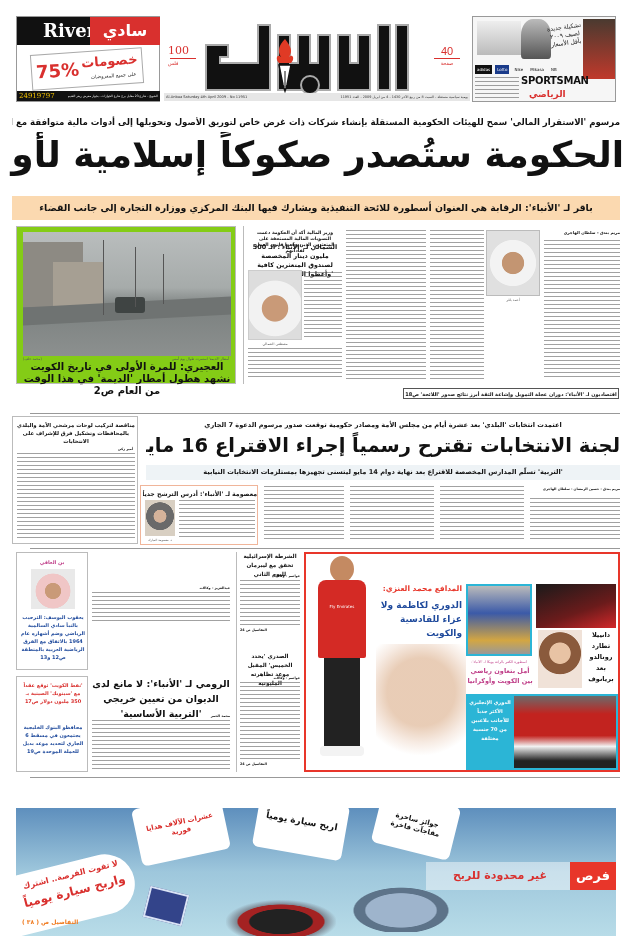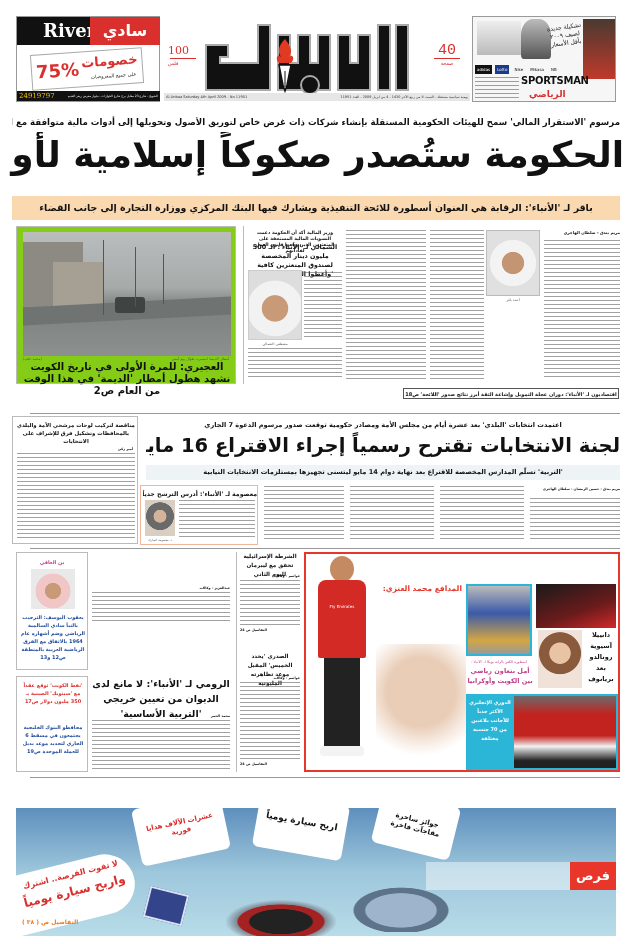--- a/index.html
+++ b/index.html
@@ -49,21 +49,21 @@
     </svg>
     
     <svg class="abs" style="left:75px;top:22px" width="24" height="56" viewBox="0 0 24 56">
       <path d="M12 2 C18 10 20 14 16 20 C20 16 22 22 18 26 L6 26 C2 22 4 16 8 20 C4 14 6 8 12 2 Z" fill="#e03a25"></path>
       <path d="M6 28 L18 28 L14 48 L12 54 L10 48 Z" fill="#fff" stroke="#111" stroke-width="1.5"></path>
       <line x1="12" y1="34" x2="12" y2="50" stroke="#111" stroke-width="1"></line>
     </svg>
   </div>
 
   <div class="abs" style="left:432px;top:45px;width:30px;text-align:center;">
-    <div style="color:#d9302e;font-family:Liberation Mono, monospace;font-size:15px;line-height:12px;">40</div>
+    <div style="color:#d9302e;font-family:Liberation Sans, sans-serif;font-size:11px;line-height:12px;">40</div>
     <div style="height:1px;background:#d9302e;margin:1px 2px;"></div>
     <div style="color:#d9302e;font-size:5px;">صفحة</div>
   </div>
 
   <div class="abs" style="left:472px;top:16px;width:144px;height:86px;border:1px solid #999;background:#f6f6f6;overflow:hidden;">
     <div class="abs" style="left:4px;top:4px;width:44px;height:34px;background:linear-gradient(180deg,#eee,#bbb);"></div>
     <div class="abs" style="left:48px;top:2px;width:30px;height:40px;background:linear-gradient(180deg,#bbb,#555);border-radius:40% 40% 10% 10%;"></div>
     <div class="abs" style="left:110px;top:2px;width:34px;height:60px;background:linear-gradient(180deg,#4a3a30,#c0392b);"></div>
     <div class="abs rtl" style="left:72px;top:6px;width:40px;font-size:6px;line-height:8px;color:#222;transform:rotate(-8deg);text-align:center;">
       <div>تشكيلة جديدة</div>
@@ -192,28 +192,29 @@
 
   <div class="abs" style="left:6px;top:0;width:62px;height:212px;">
     <div class="abs" style="left:18px;top:2px;width:24px;height:26px;border-radius:50%;background:#c48a62;"></div>
     <div class="abs" style="left:6px;top:26px;width:48px;height:78px;background:#d42a25;border-radius:8px 8px 2px 2px;"></div>
     <span class="abs" style="left:10px;top:50px;width:40px;text-align:center;color:#fff;font-size:4px;">Fly Emirates</span>
     <div class="abs" style="left:12px;top:104px;width:36px;height:88px;background:#222;"></div>
     <div class="abs" style="left:8px;top:192px;width:44px;height:10px;background:#f3f3f3;border-radius:4px;"></div>
   </div>
   <div class="abs" style="left:70px;top:90px;width:90px;height:120px;background:radial-gradient(circle at 50% 40%,#e6c7ae 0 40%,#f6e9e0 60%,#fff 75%);opacity:.9;"></div>
   <div class="abs" style="left:70px;top:30px;width:86px;color:#e8362a;font-weight:bold;font-size:7.5px;direction:rtl;text-align:right;white-space:nowrap;">المدافع محمد العنزي:</div>
+  <div class="abs" style="left:70px;top:44px;width:86px;color:#1f4a9c;font-weight:bold;font-size:9px;line-height:14px;direction:rtl;text-align:right;">الدوري لكاظمة ولا عزاء للقادسية والكويت</div>
 
   <div class="abs" style="left:160px;top:30px;width:66px;height:72px;border:2px solid #2bb5d6;background:linear-gradient(180deg,#bbb 0%,#3b5aa8 40%,#d3a642 80%,#999 100%);"></div>
   <div class="abs" style="left:158px;top:106px;width:70px;color:#c0408a;font-size:3.6px;direction:rtl;text-align:center;white-space:nowrap;overflow:hidden;">أسطورة الكفر بالراتة يوبكا لـ 'الأنباء':</div>
   <div class="abs" style="left:158px;top:112px;width:72px;color:#c0408a;font-weight:bold;font-size:6.5px;line-height:10px;direction:rtl;text-align:center;">أمل بتعاون رياضي بين الكويت وأوكرانيا</div>
 
   <div class="abs" style="left:230px;top:30px;width:80px;height:44px;background:linear-gradient(160deg,#1a1a1a 0%,#6b1b1b 60%,#d3282a 100%);"></div>
   <div class="abs" style="left:232px;top:76px;width:44px;height:58px;background:radial-gradient(circle at 50% 40%,#e8c3a4 0 25%,#8a5a3c 27% 50%,#f0e2d8 52%);"></div>
-  <div class="abs" style="left:278px;top:76px;width:34px;font-weight:bold;font-size:6.5px;line-height:11px;direction:rtl;text-align:center;">دانييلا آسيوية رونالدو بعد بريانوف</div>
+  <div class="abs" style="left:278px;top:76px;width:34px;font-weight:bold;font-size:6.5px;line-height:11px;direction:rtl;text-align:center;">دانييلا تطارد رونالدو بعد بريانوف</div>
 
   <div class="abs" style="left:160px;top:140px;width:152px;height:76px;background:#2bb5d6;">
     <div class="abs" style="left:2px;top:4px;width:44px;color:#fff;font-weight:bold;font-size:5px;line-height:9px;direction:rtl;text-align:center;">الدوري الإنجليزي الأكثر جذباً للأجانب بلاعبين من 70 جنسية مختلفة</div>
     <div class="abs" style="left:48px;top:2px;width:102px;height:72px;background:linear-gradient(180deg,#6b6b6b 0%,#c2231f 25%,#c2231f 55%,#f2f2f2 70%,#222 90%);"></div>
   </div>
 </div>
 
 <div class="abs rule" style="left:30px;top:777px;width:590px;"></div>
 
 <div class="abs" style="left:16px;top:808px;width:600px;height:128px;background:linear-gradient(180deg,#5e8fbd 0%,#9ec7dc 50%,#b8dce8 100%);overflow:hidden;">
@@ -224,19 +225,20 @@
     <div class="abs" style="left:6px;top:18px;width:78px;font-weight:bold;font-size:9px;line-height:11px;color:#111;direction:rtl;text-align:center;">اربح سيارة يومياً</div>
   </div>
   <div class="abs" style="left:360px;top:-10px;width:80px;height:54px;background:#fff;transform:rotate(14deg);border-radius:6px;">
     <div class="abs" style="left:6px;top:18px;width:68px;font-weight:bold;font-size:7px;line-height:9px;color:#111;direction:rtl;text-align:center;">جوائز ساحرة مفاجآت فاخرة</div>
   </div>
   <div class="abs" style="left:-20px;top:56px;width:140px;height:60px;background:#fff;border-radius:0 60px 60px 0;transform:rotate(-14deg);">
     <div class="abs" style="left:24px;top:8px;width:110px;font-weight:bold;font-size:8px;color:#d9302e;direction:rtl;text-align:center;white-space:nowrap;">لا تفوت الفرصة.. اشترك</div>
     <div class="abs" style="left:24px;top:22px;width:110px;font-weight:bold;font-size:12px;color:#d9302e;direction:rtl;text-align:center;white-space:nowrap;">واربح سيارة يومياً</div>
   </div>
   <div class="abs" style="left:410px;top:54px;width:190px;height:28px;background:rgba(255,255,255,.45);">
+    <div class="abs" style="left:4px;top:0;width:140px;font-weight:bold;font-size:11px;line-height:28px;color:#d9302e;direction:rtl;text-align:center;white-space:nowrap;">غير محدودة للربح</div>
     <div class="abs" style="right:0;top:0;width:46px;height:28px;background:#e8362a;color:#fff;font-weight:bold;font-size:13px;line-height:28px;text-align:center;">فرص</div>
   </div>
   <div class="abs" style="left:130px;top:82px;width:40px;height:32px;background:#33448a;transform:rotate(14deg);border:2px solid #d9e3f5;"></div>
   <div class="abs" style="left:210px;top:92px;width:110px;height:36px;background:radial-gradient(ellipse at 50% 60%,#222 0 40%,#a42222 42% 55%,#7f8b96 57%,transparent 72%);"></div>
   <div class="abs" style="left:330px;top:76px;width:110px;height:48px;background:radial-gradient(ellipse at 50% 55%,#9eb4cc 0 45%,#5d7389 47% 60%,transparent 62%);"></div>
   <div class="abs" style="left:6px;top:110px;font-weight:bold;font-size:6px;color:#f07b20;direction:rtl;white-space:nowrap;">التفاصيل ص ( ٣٨ )</div>
 </div>
 
 </body></html>

